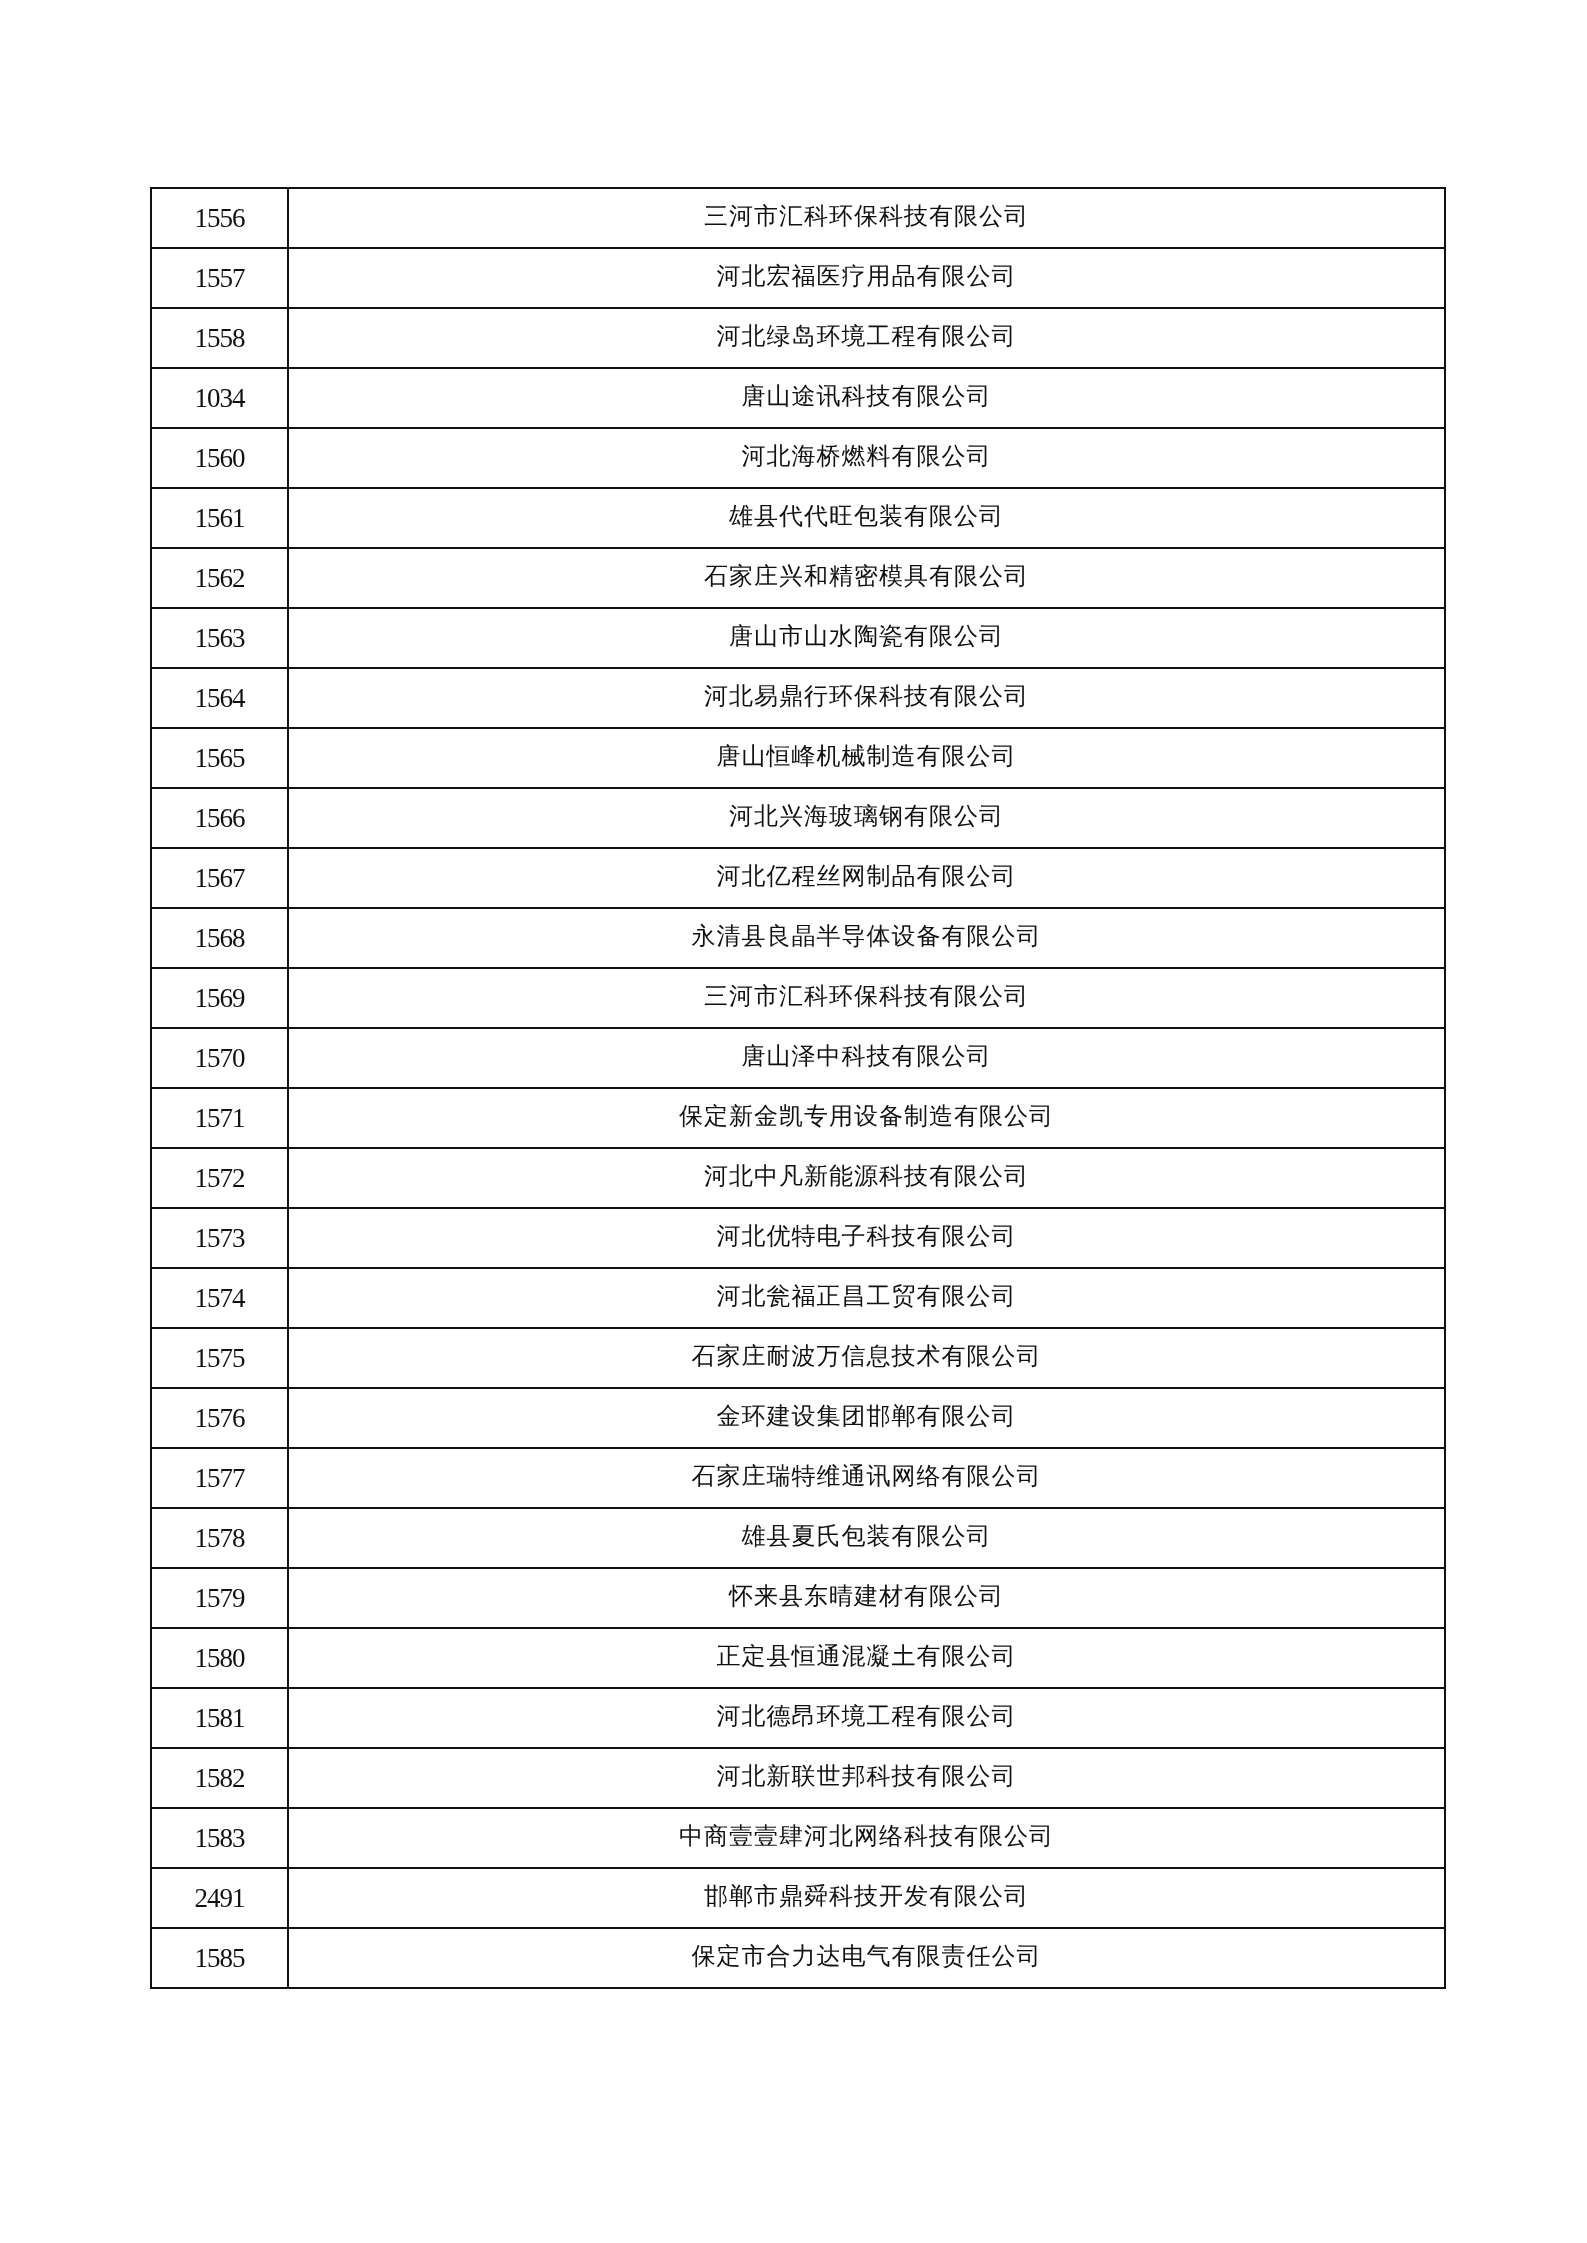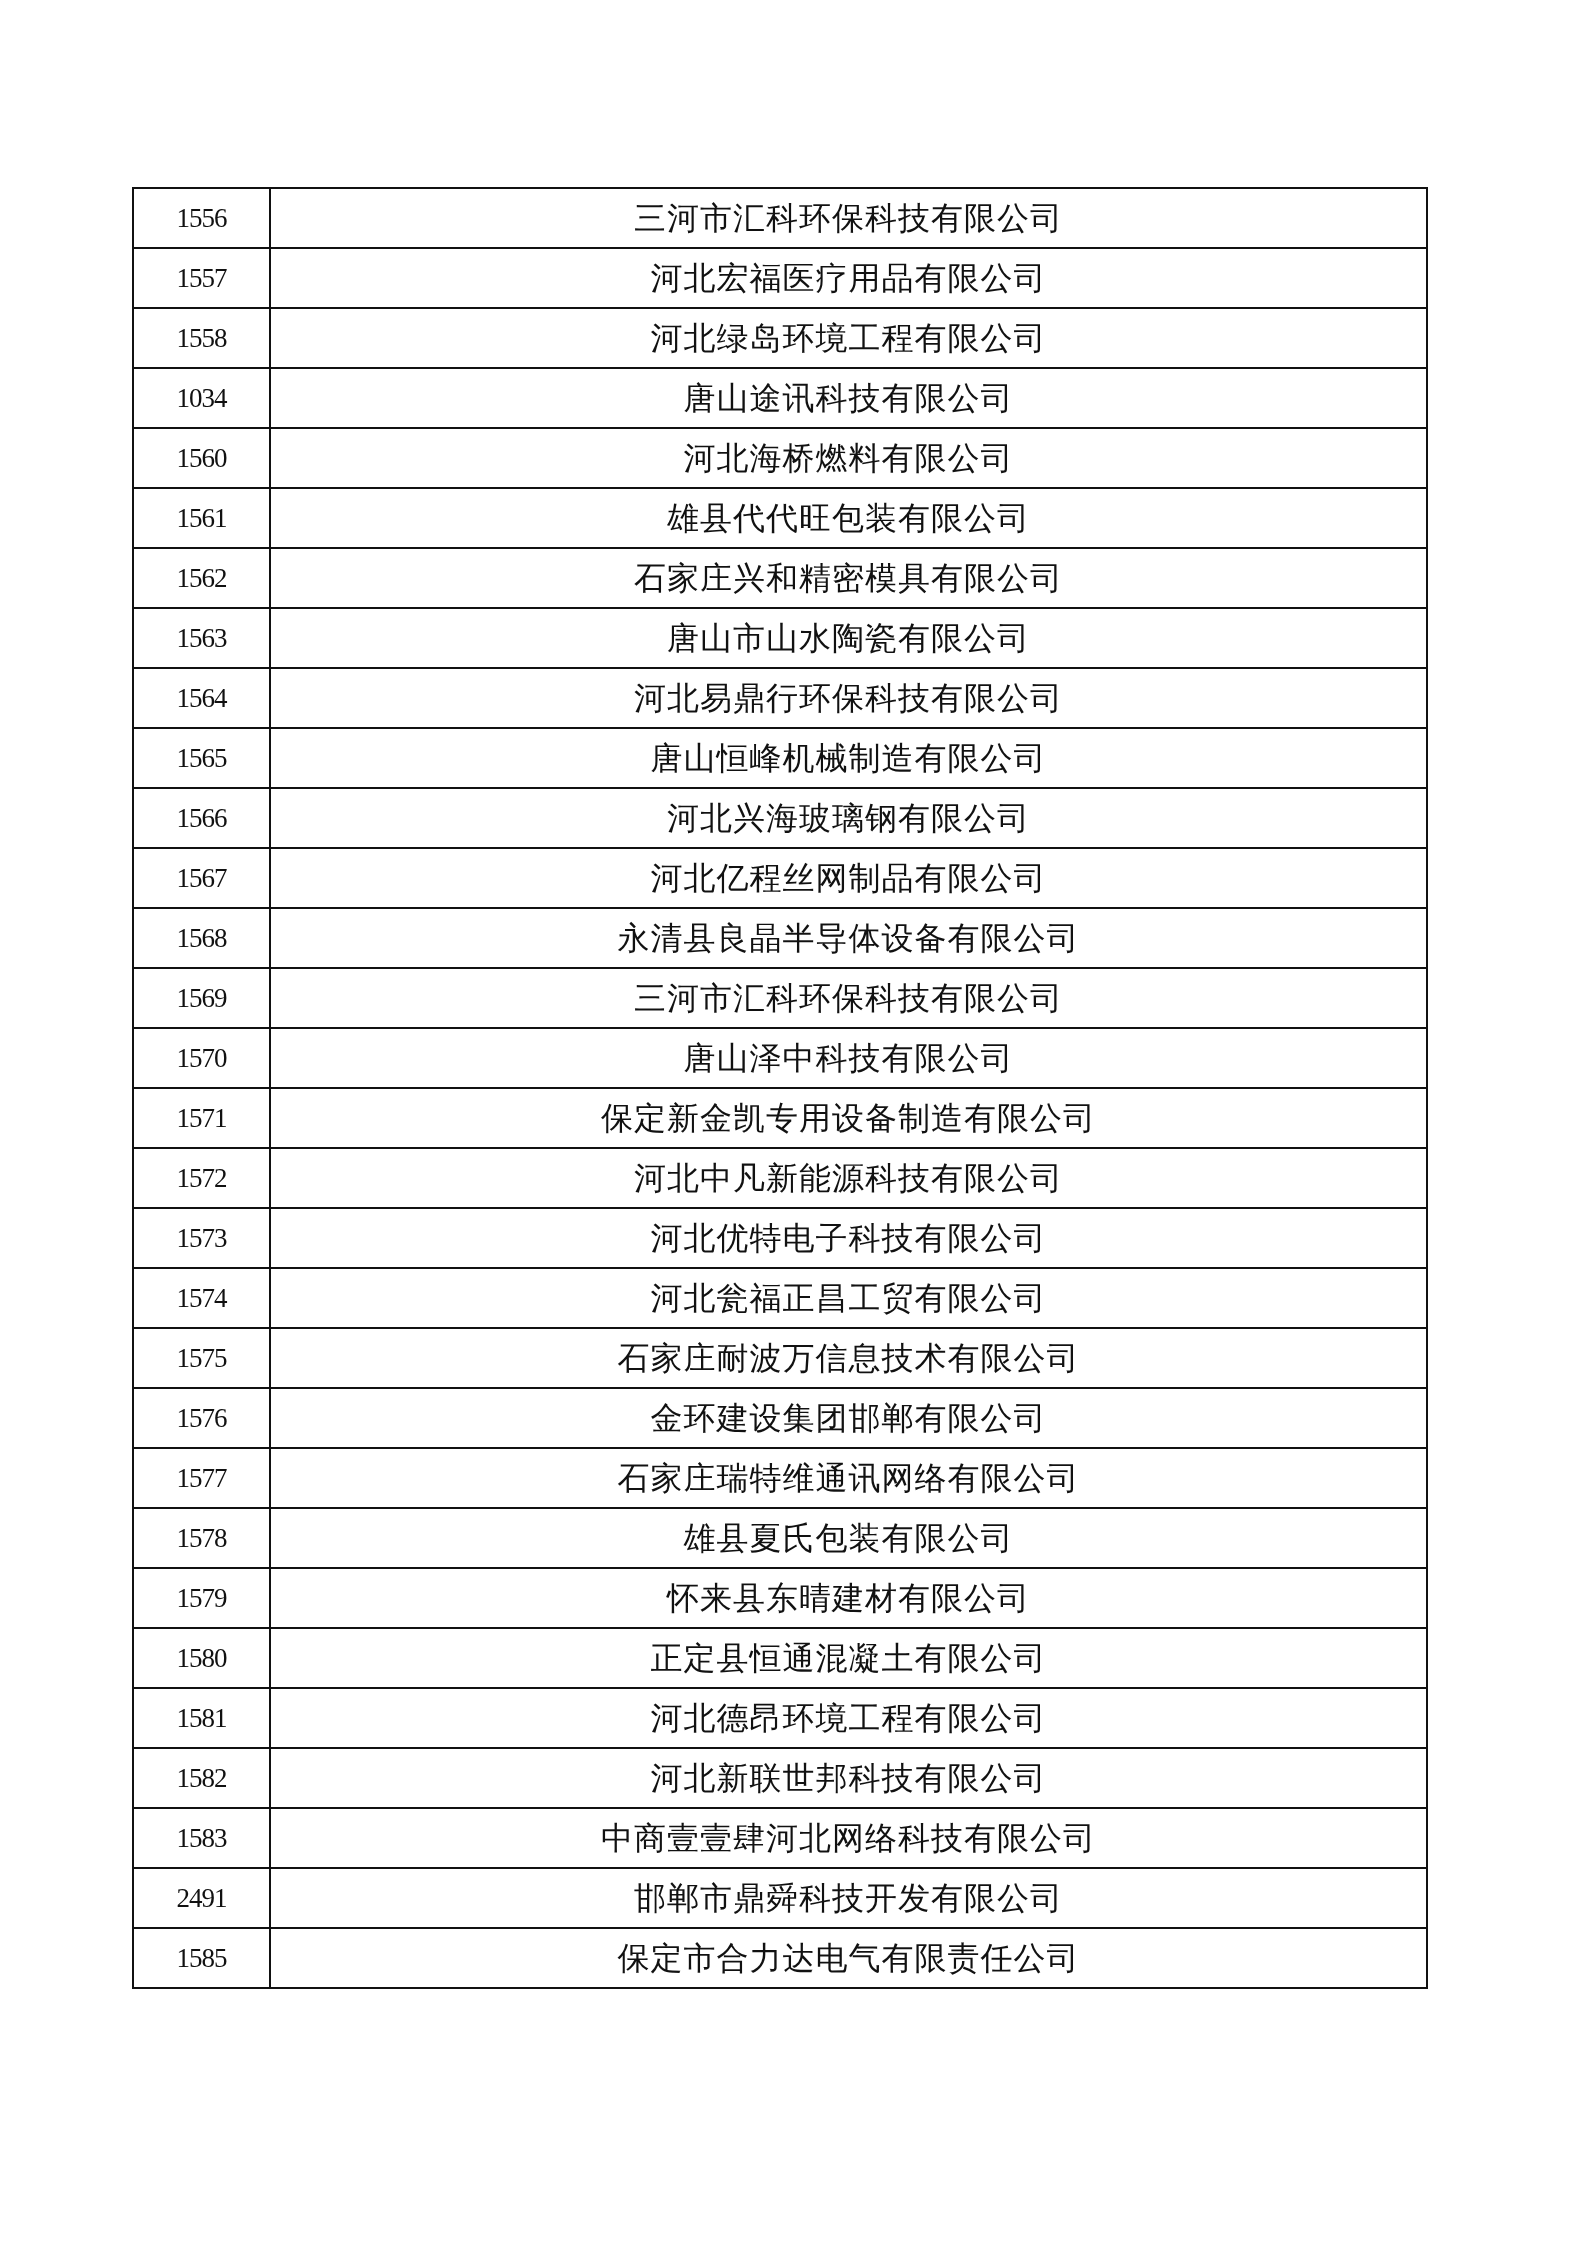--- a/index.html
+++ b/index.html
@@ -16,21 +16,21 @@
     }
     .page {
       position: absolute;
       left: 0; top: 0;
       width: 1587px;
       height: 2243px;
       background: #ffffff;
     }
     table.list {
       position: absolute;
-      left: 132px;
+      left: 150px;
       top: 187px;
       width: 1296px;
       border-collapse: collapse;
       table-layout: fixed;
     }
     table.list td {
       border: 2px solid #111111;
       height: 58px;
       padding: 0;
       text-align: center;
@@ -38,22 +38,22 @@
       font-size: 28px;
       line-height: 1;
     }
     table.list td.num {
       width: 135px;
       font-family: "Liberation Serif", "DejaVu Serif", serif;
       font-size: 27px;
       letter-spacing: -1px;
     }
     table.list td.name {
-      font-family: Liberation Serif, serif;
-      font-size: 32px;
+      font-family: Liberation Mono, monospace;
+      font-size: 24px;
       letter-spacing: 1px;
     }
   </style>
 </head>
 <body>
 
 <div class="page">
   <table class="list">
     <tbody id="rows">
 

